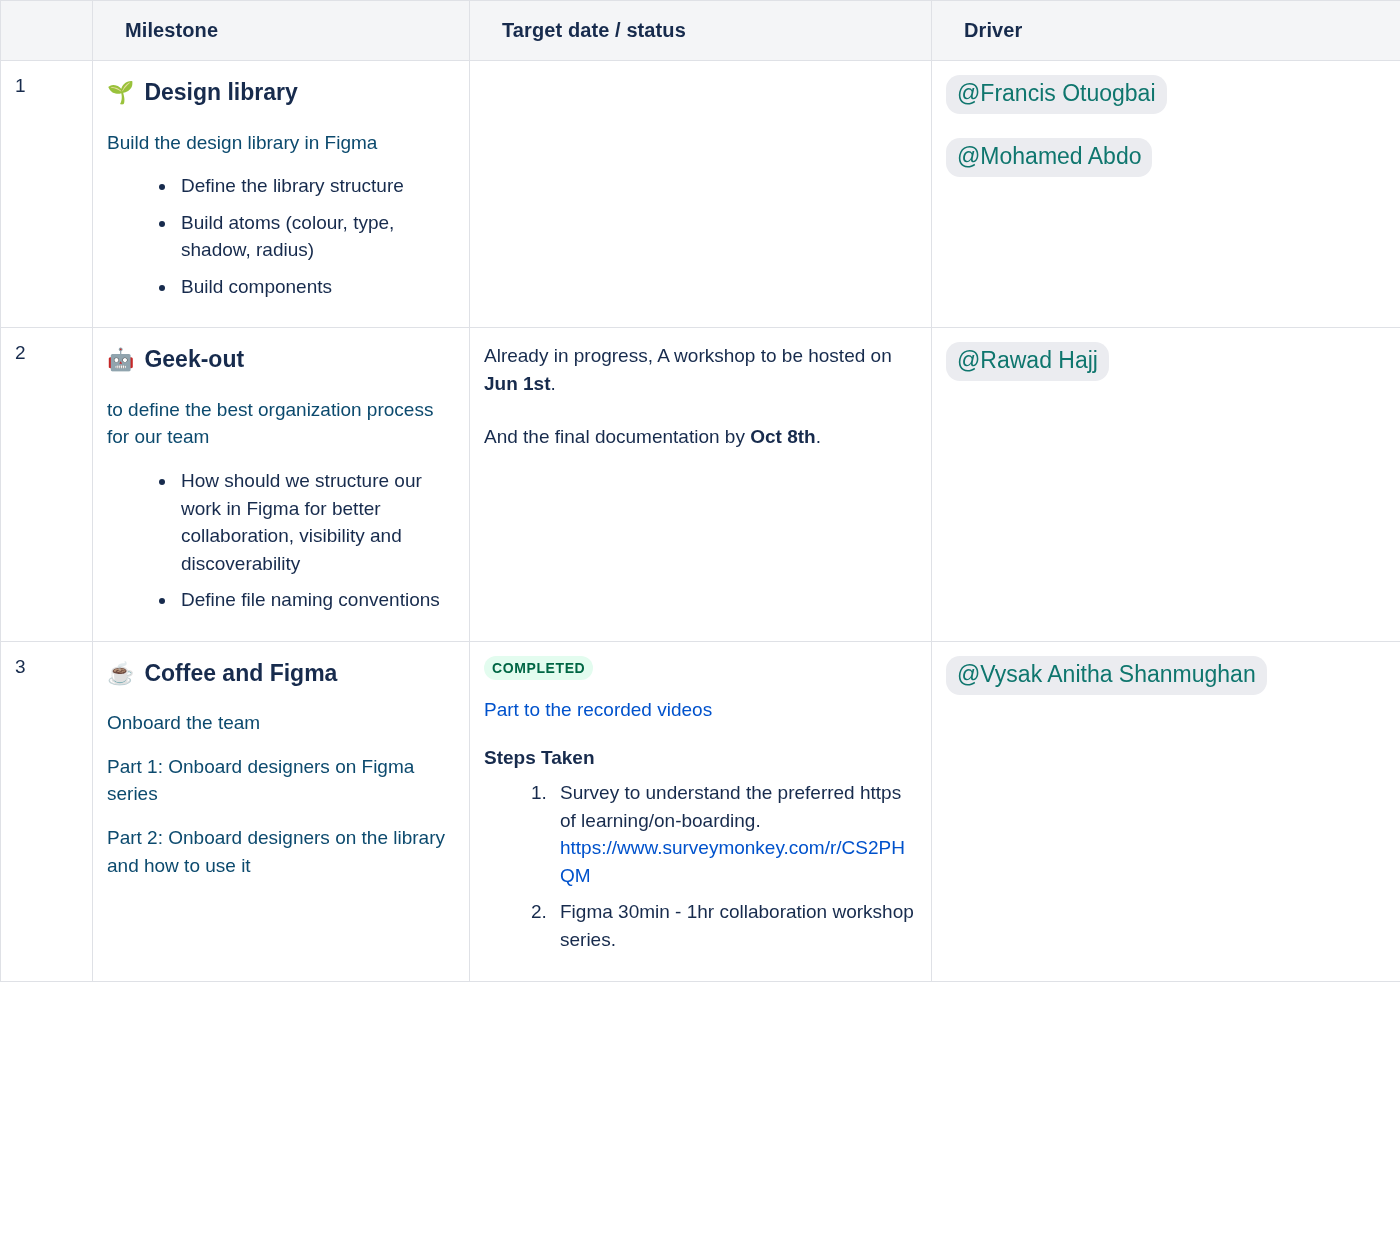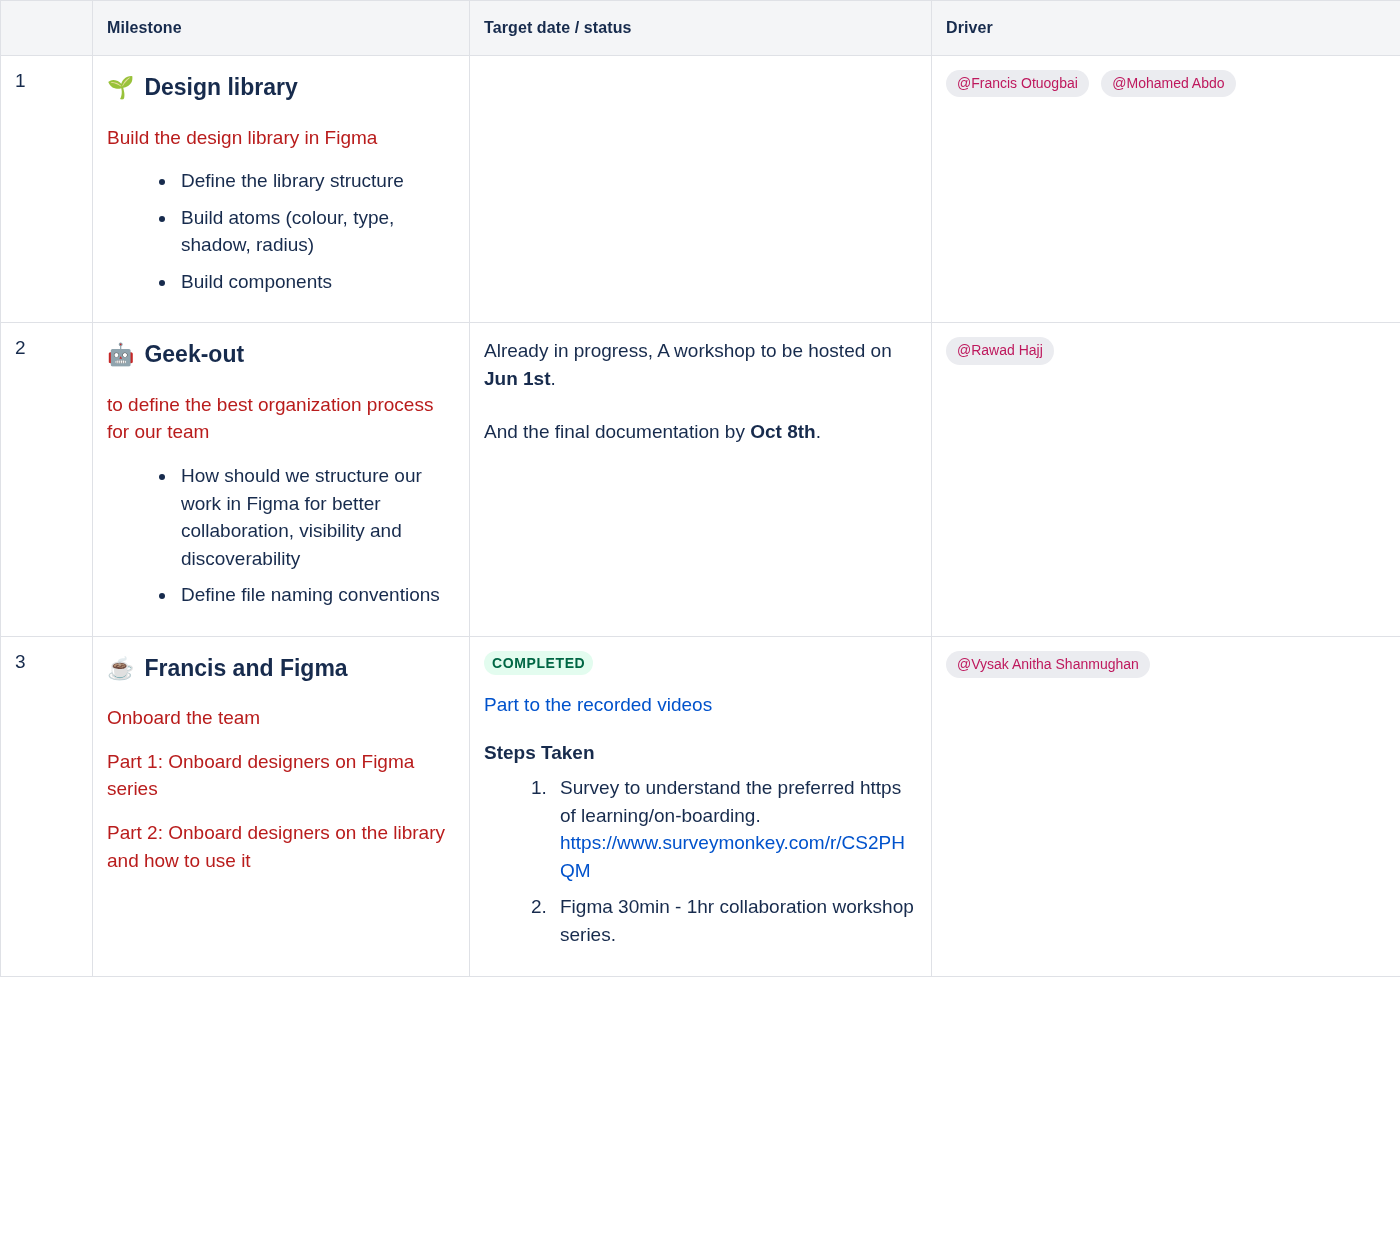--- a/index.html
+++ b/index.html
@@ -29,24 +29,24 @@
 
   table.milestones th,
   table.milestones td {
     border: 1px solid #dfe1e6;
     vertical-align: top;
     padding: 14px 14px 18px 14px;
   }
   table.milestones thead th {
     background: #f4f5f7;
     text-align: left;
-    font-size: 16px;
-    font-weight: bold;
-    color: #172b4d;
-    padding: 18px 14px;
+    font-size: 20px;
+    font-weight: bold;
+    color: #172b4d;
+    padding: 18px 32px;
     letter-spacing: 0.1px;
   }
   table.milestones thead th.empty-head { background: #f4f5f7; }
 
   td.num {
     font-size: 19px;
     color: #172b4d;
     padding-top: 20px;
     padding-left: 16px;
     font-weight: normal;
@@ -62,21 +62,21 @@
     gap: 10px;
     line-height: 1.2;
   }
   .m-title .emoji {
     font-size: 22px;
     line-height: 1;
   }
   .m-sub {
     font-size: 19px;
     line-height: 1.45;
-    color: #b91c1c;
+    color: #0c4a6e;
     margin: 0 0 16px 0;
   }
   ul.m-list, ol.m-list {
     margin: 8px 0 0 0;
     padding-left: 38px;
   }
   ul.m-list li, ol.m-list li {
     font-size: 19px;
     line-height: 1.45;
     color: #172b4d;
@@ -116,26 +116,26 @@
   }
   .t-heading {
     font-size: 19px;
     font-weight: bold;
     color: #172b4d;
     margin: 24px 0 10px 0;
   }
   .mention {
     display: inline-block;
     background: #ebecf0;
-    color: #be185d;
+    color: #0f766e;
     border-radius: 14px;
     padding: 4px 11px 5px 11px;
-    font-size: 14px;
+    font-size: 23px;
     line-height: 1.3;
-    margin: 0 8px 12px 0;
+    margin: 0 8px 24px 0;
     white-space: nowrap;
   }
   .driver-cell { padding-top: 16px; }
   .link-line { margin: 0 0 4px 0; }
 </style>
 </head>
 <body>
 
 <div class="page">
   <table class="milestones">
@@ -196,21 +196,21 @@
         <td class="driver-cell">
           <span class="mention">@Rawad Hajj</span>
         </td>
       </tr>
 
       <tr>
         <td class="num">3</td>
         <td>
           <div class="m-title">
             <span class="emoji">☕</span>
-            <span>Francis and Figma</span>
+            <span>Coffee and Figma</span>
           </div>
           <p class="m-sub">Onboard the team</p>
           <p class="m-sub">Part 1: Onboard designers on Figma series</p>
           <p class="m-sub">Part 2: Onboard designers on the library and how to use it</p>
         </td>
         <td>
           <div class="badge-completed">COMPLETED</div>
           <div class="link-line">
             <a class="link" href="#">Part to the recorded videos</a>
           </div>

